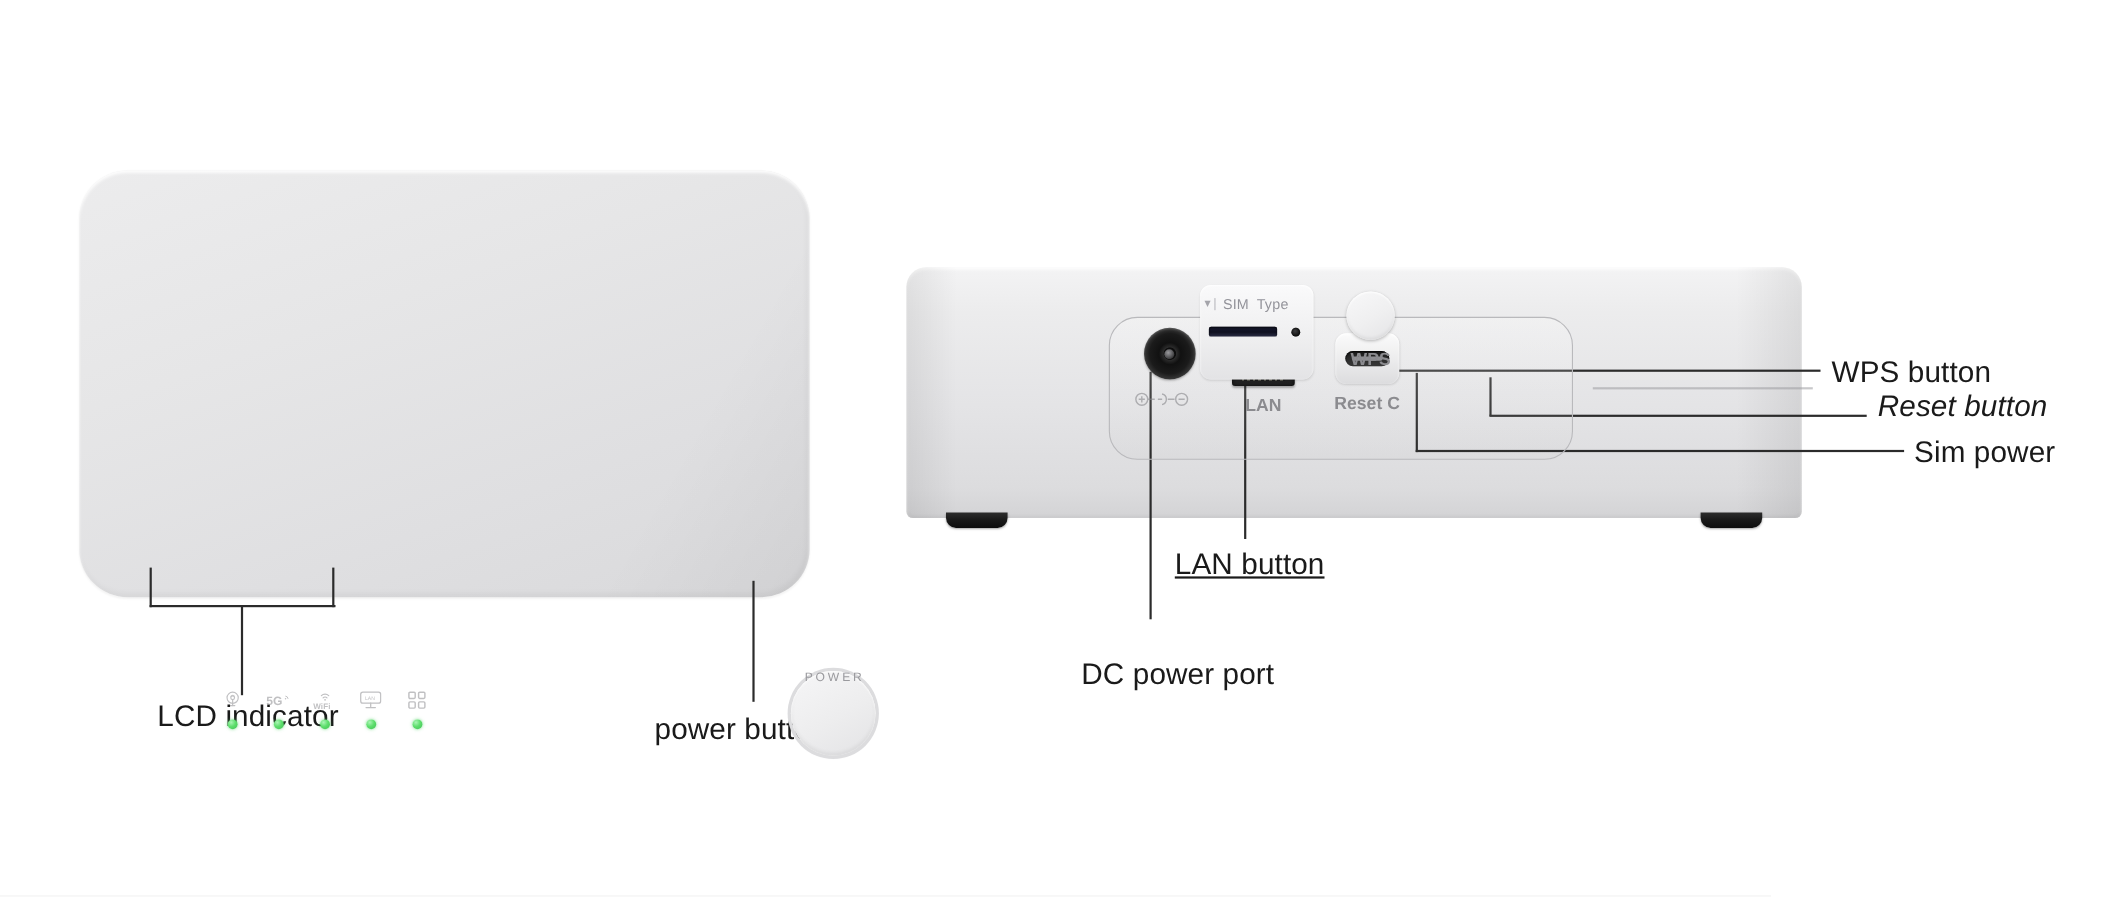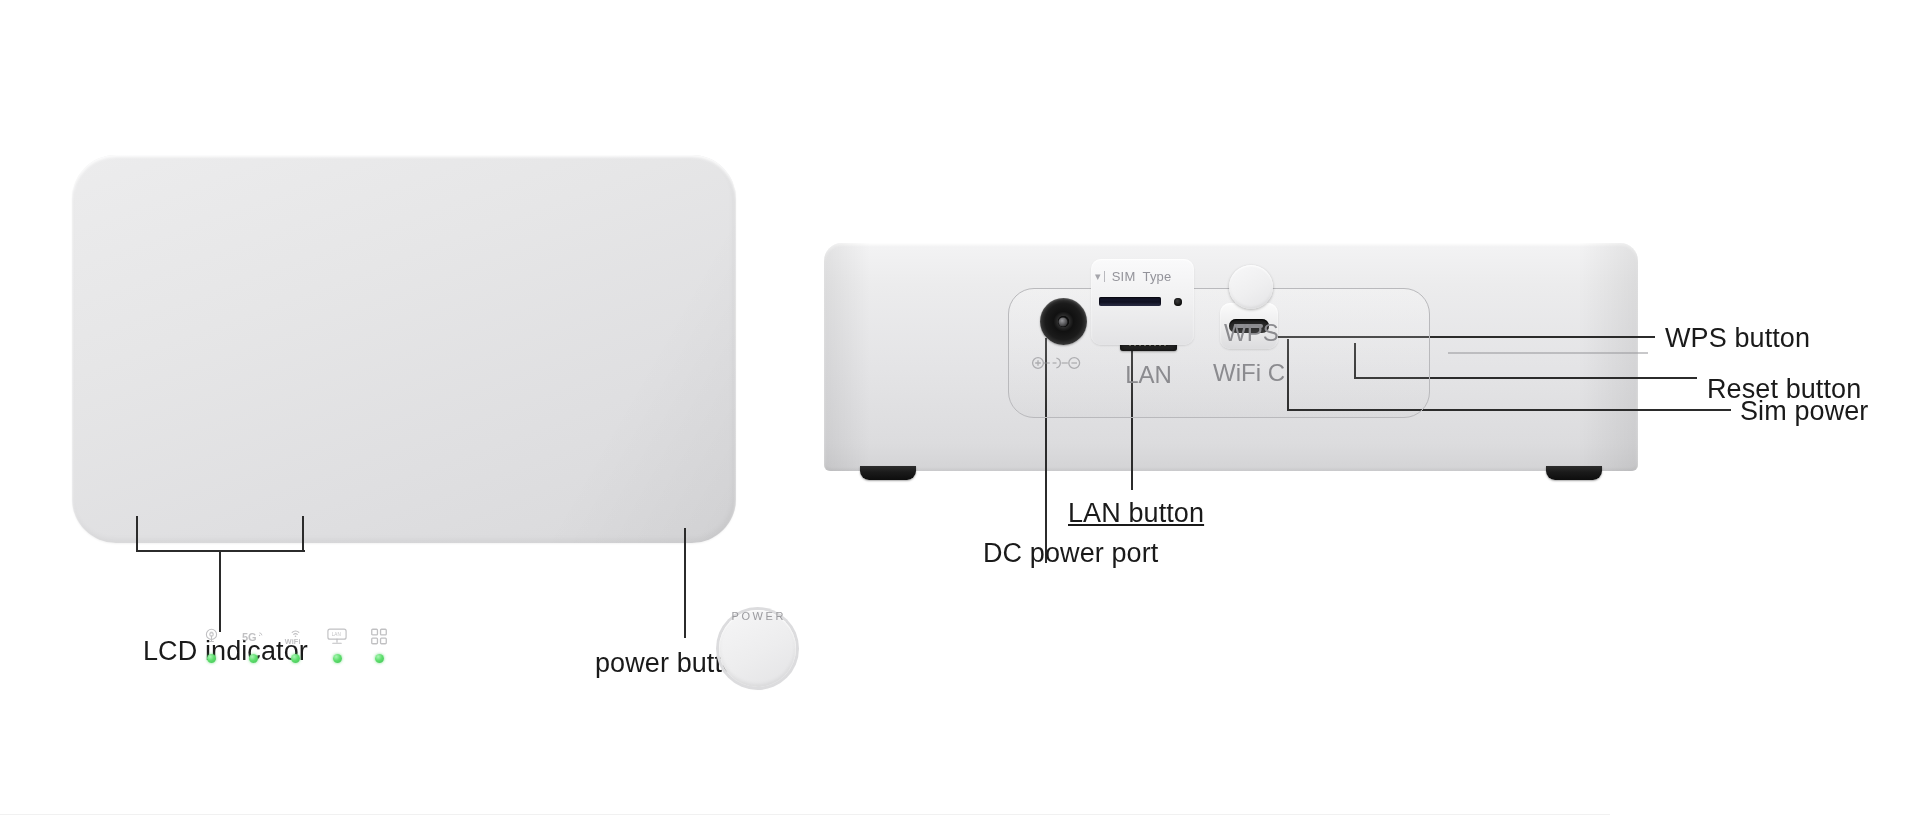--- a/index.html
+++ b/index.html
@@ -164,24 +164,25 @@
 
   .port-wrap {
     position: absolute;
     z-index: 4;
     display: flex;
     flex-direction: column;
     align-items: center;
   }
   .port-caption {
     margin-top: 10px;
-    font-size: 24px;
+    font-size: 16px;
     color: #8b8b8f;
     white-space: nowrap;
     font-family: "Liberation Sans", "DejaVu Sans", sans-serif;
+    font-weight: bold;
   }
 
   
   #dc-jack {
     width: 47px; height: 47px;
     border-radius: 50%;
     background: radial-gradient(circle at 50% 50%,
         #0d0d0d 0%, #0d0d0d 16%,
         #2b2b2b 18%, #111 30%,
         #1b1b1b 55%, #3a3a3a 72%,
@@ -448,21 +449,21 @@
 
     <div class="port-wrap" style="left:296px; top:58px;">
       <div id="lan-port"></div>
       <span class="port-caption">LAN</span>
     </div>
 
     <div class="port-wrap" style="left:389px; top:60px;">
       <div id="typec-port">
         <div id="typec-slot"></div>
       </div>
-      <span class="port-caption">WiFi C</span>
+      <span class="port-caption">Reset C</span>
     </div>
 
     <div id="sim-reset-block">
       <div id="sim-reset-labels">
         <span id="sim-arrow">▾</span>
         <span>SIM</span>
         <span>Type</span>
       </div>
       <div id="sim-slot"></div>
       <div id="reset-pinhole"></div>
@@ -475,29 +476,29 @@
 
     <div class="device-foot" id="foot-left"></div>
     <div class="device-foot" id="foot-right"></div>
   </div>
 
   <div class="leader leader-h" style="left:1270px; top:336px; width:385px; height:1.9px;"></div>
   <div class="callout-label" style="left:1665px; top:325px;">WPS button</div>
 
   <div class="leader leader-v" style="left:1354px; top:343px; width:1.9px; height:35px;"></div>
   <div class="leader leader-h" style="left:1354px; top:377px; width:343px; height:1.9px;"></div>
-  <div class="callout-label" style="left:1707px; top:376px;">Reset button</div>
+  <div class="callout-label" style="left:1707px; top:356px;font-style:italic;">Reset button</div>
 
   <div class="leader leader-v" style="left:1287px; top:339px; width:1.9px; height:72px;"></div>
   <div class="leader leader-h" style="left:1287px; top:409px; width:444px; height:1.9px;"></div>
   <div class="callout-label" style="left:1740px; top:398px;">Sim power</div>
 
   <div class="leader leader-h" style="left:1448px; top:352px; width:200px; height:1.6px; background:#9a9a9e; opacity:0.55;"></div>
 
   <div class="leader leader-v" style="left:1131px; top:340px; width:1.9px; height:150px;"></div>
   <div class="callout-label" style="left:1068px; top:500px;text-decoration:underline;">LAN button</div>
 
   <div class="leader leader-v" style="left:1045px; top:338px; width:1.9px; height:225px;"></div>
-  <div class="callout-label" style="left:983px; top:540px;text-align:center;">DC power port</div>
+  <div class="callout-label" style="left:983px; top:600px;text-align:center;">DC power port</div>
 
   <div id="baseline-artifact"></div>
 
 </div>
 
 </body></html>

